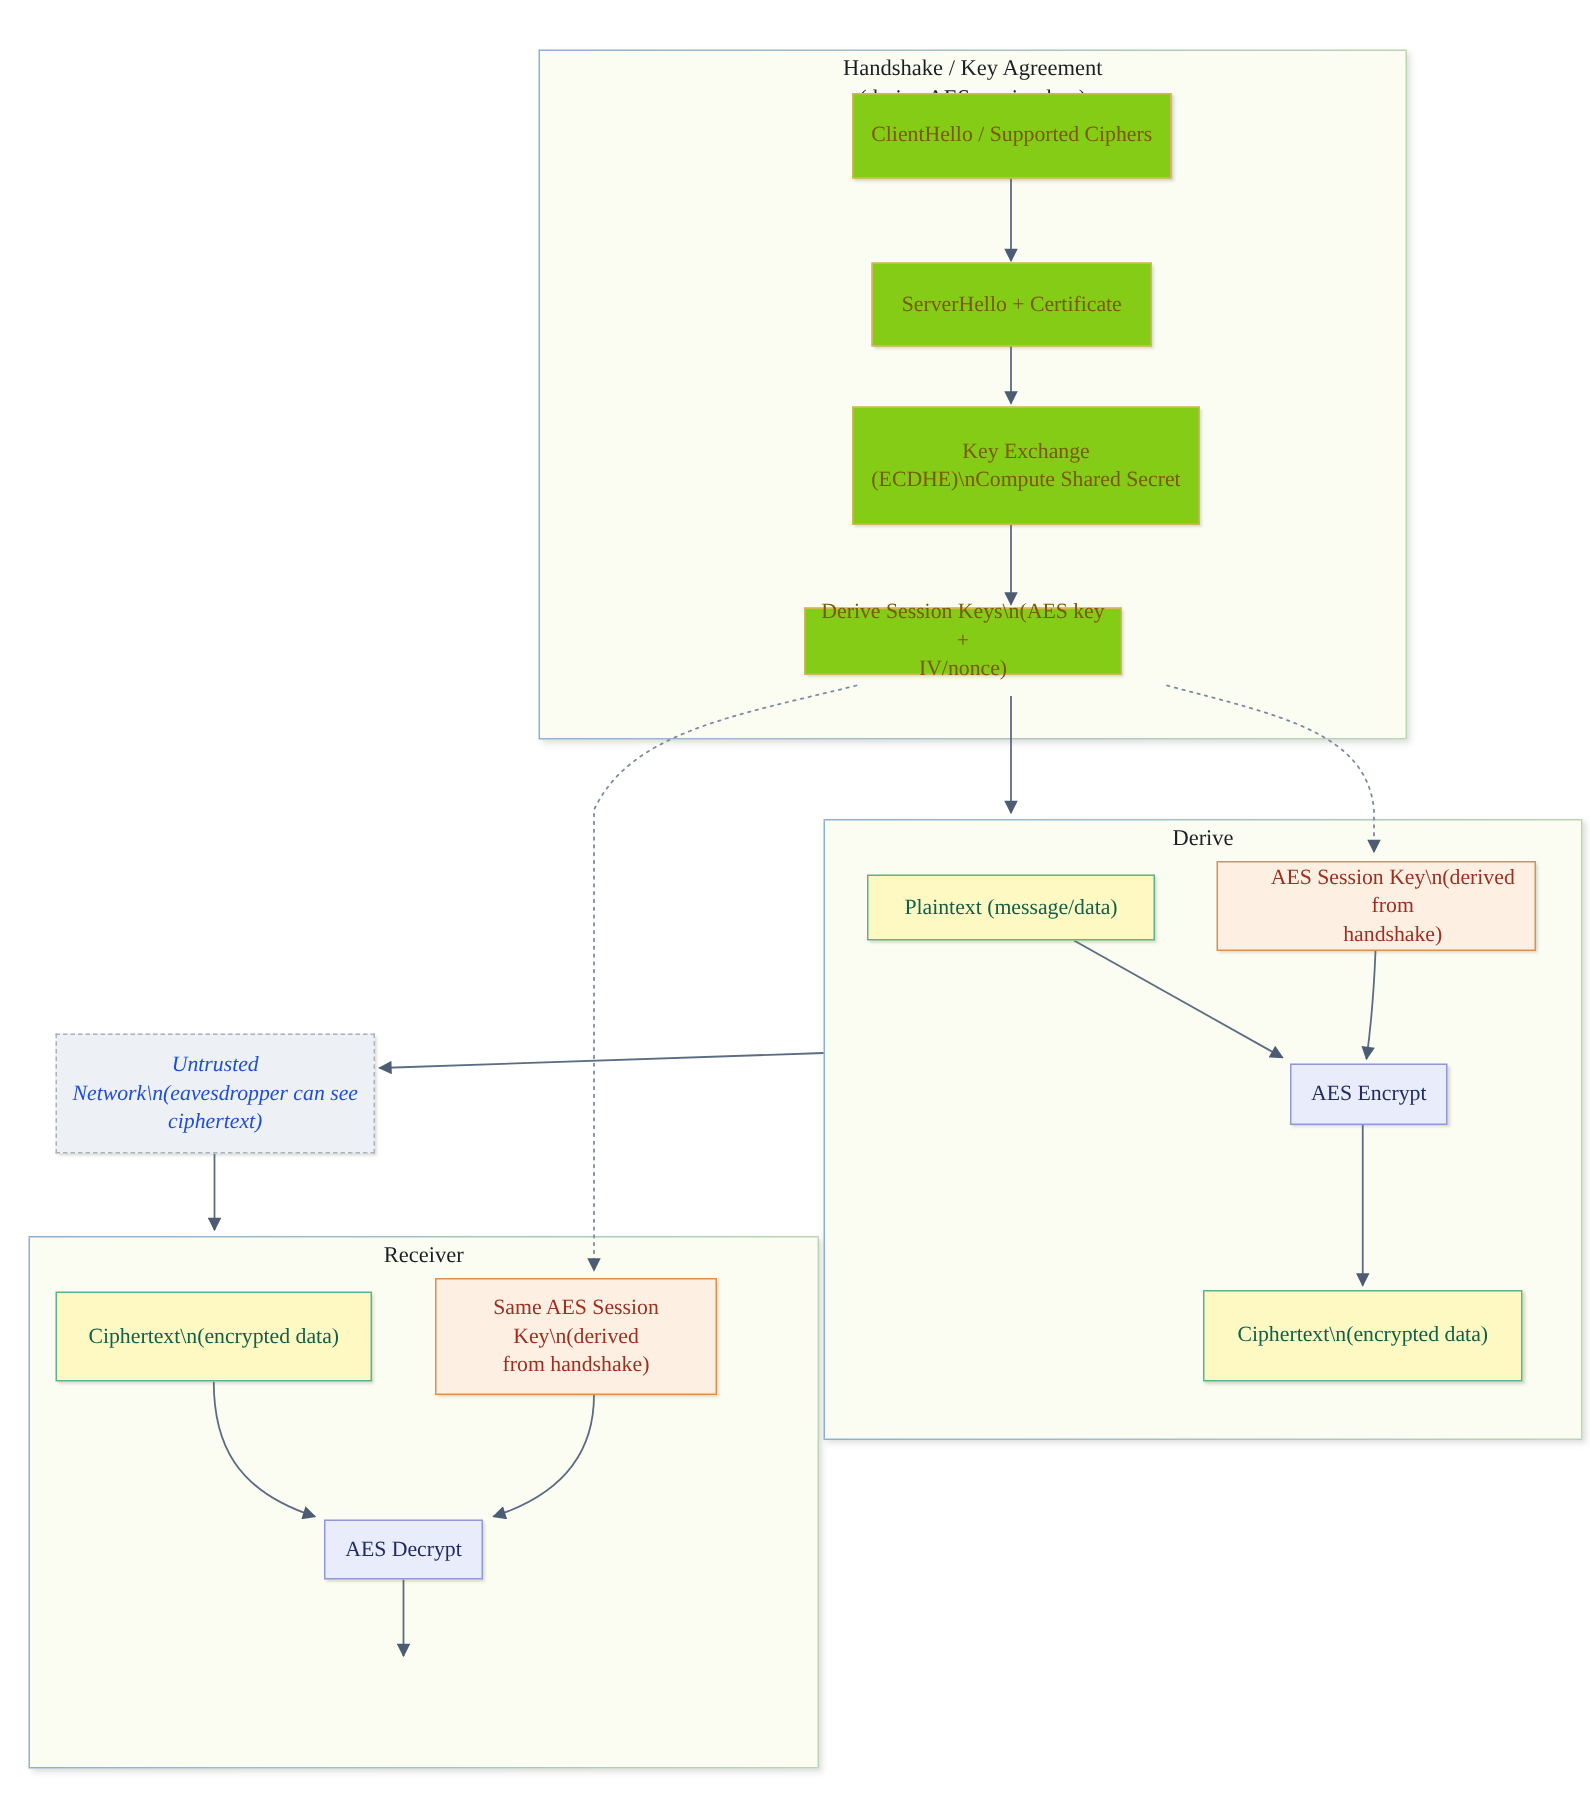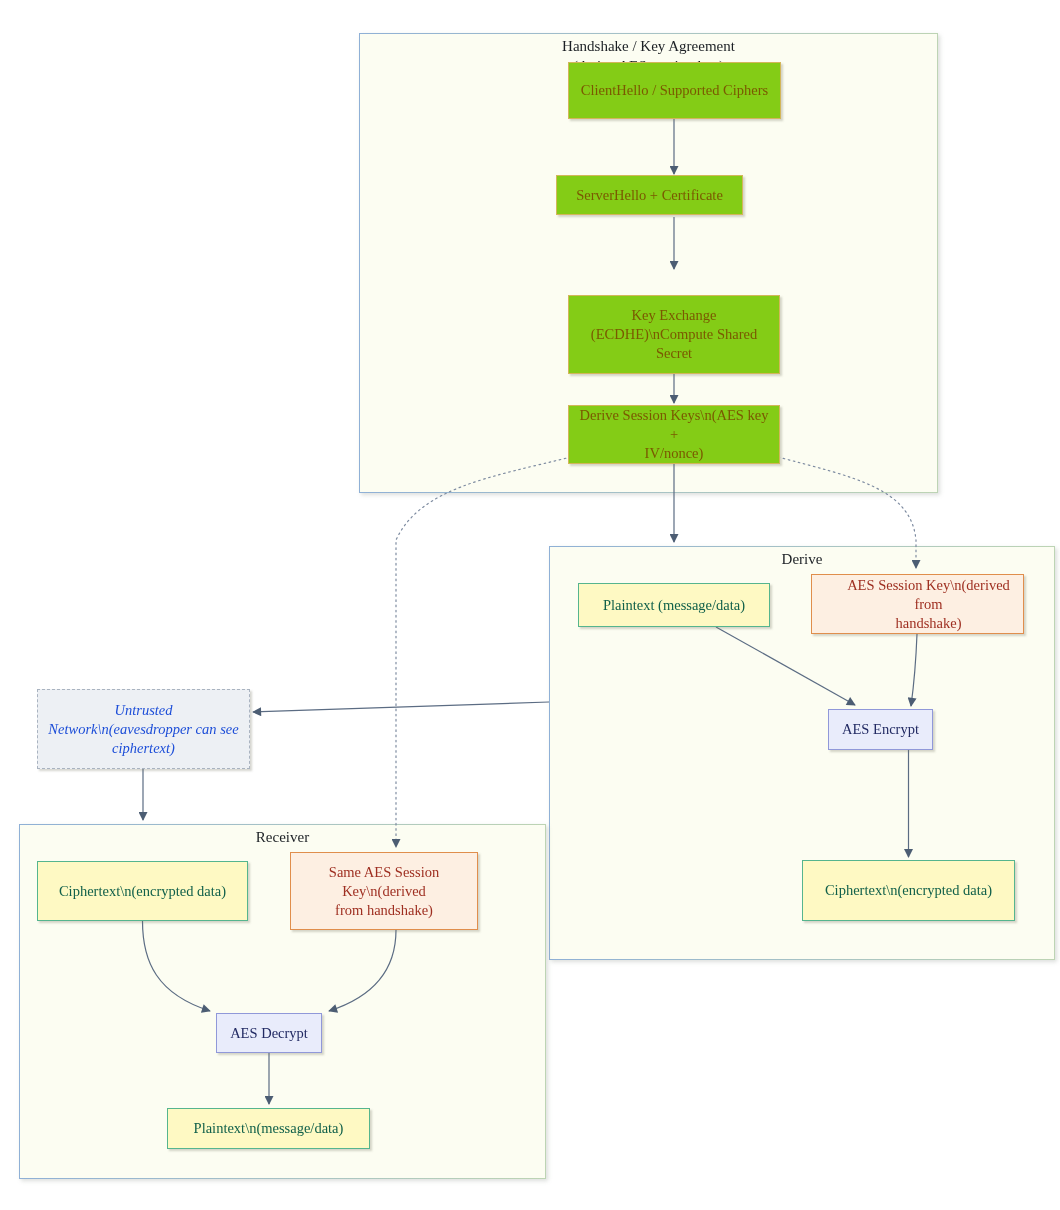--- a/index.html
+++ b/index.html
@@ -29,26 +29,26 @@
     position:absolute;z-index:4;display:flex;align-items:center;justify-content:center;
     text-align:center;white-space:pre-line;font-size:14.5px;line-height:19px;
     box-shadow:1.5px 1.5px 2px rgba(120,120,100,0.30);padding:2px 6px;box-sizing:border-box;
   }
   .node.yellow{background:#84cc16;border:1.5px solid #d3b65a;color:#7a5901;}
   .node.green{background:#fef9c3;border:1.5px solid #55b58e;color:#11604a;}
   .node.orange{background:#fdefe2;border:1.5px solid #e08e4c;color:#9e2e20;}
   .node.blue{background:#e9ecfb;border:1.5px solid #9098d9;color:#222a63;}
   .node.plain{background:#edf0f4;border:1.5px dashed #a9b3c0;color:#1d4ed8;font-style:italic;}
   #n-clienthello{left:568px;top:62px;width:213px;height:57px;}
-  #n-serverhello{left:556px;top:175px;width:187px;height:40px;}
-  #n-keyexchange{left:568px;top:271px;width:212px;height:79px;margin-top:24px;}
-  #n-derivekeys{left:568px;top:405px;width:212px;height:59px;}
+  #n-serverhello{left:581px;top:175px;width:187px;height:56px;}
+  #n-keyexchange{left:568px;top:271px;width:232px;height:79px;}
+  #n-derivekeys{left:536px;top:405px;width:212px;height:45px;}
   #n-plaintext-sender{left:578px;top:583px;width:192px;height:44px;}
   #n-aeskey-sender{left:811px;top:574px;width:213px;height:60px;padding-left:28px;}
-  #n-aesencrypt{left:828px;top:709px;width:105px;height:41px;}
+  #n-aesencrypt{left:860px;top:709px;width:105px;height:41px;}
   #n-ciphertext-sender{left:802px;top:860px;width:213px;height:61px;}
   #n-untrusted{left:37px;top:689px;width:213px;height:80px;}
   #n-ciphertext-receiver{left:37px;top:861px;width:211px;height:60px;}
   #n-samekey-receiver{left:290px;top:852px;width:188px;height:78px;}
   #n-aesdecrypt{left:216px;top:1013px;width:106px;height:40px;}
   #n-plaintext-receiver{left:167px;top:1108px;width:203px;height:41px;}
 </style>
 </head>
 <body>
 
@@ -98,15 +98,14 @@
 handshake)</div>
   <div class="node blue" id="n-aesencrypt">AES Encrypt</div>
   <div class="node green" id="n-ciphertext-sender">Ciphertext\n(encrypted data)</div>
   <div class="node plain" id="n-untrusted">Untrusted
 Network\n(eavesdropper can see
 ciphertext)</div>
   <div class="node green" id="n-ciphertext-receiver">Ciphertext\n(encrypted data)</div>
   <div class="node orange" id="n-samekey-receiver">Same AES Session Key\n(derived
 from handshake)</div>
   <div class="node blue" id="n-aesdecrypt">AES Decrypt</div>
-  <div class="node green" id="n-plaintext-receiver">Plaintext\n(message/data)</div>
 
 </div>
 
 </body></html>

